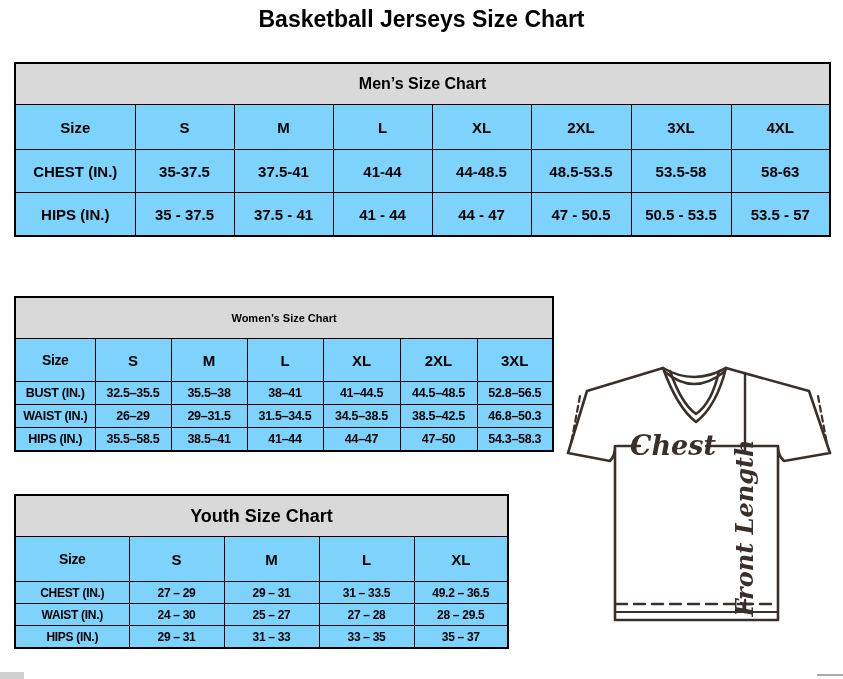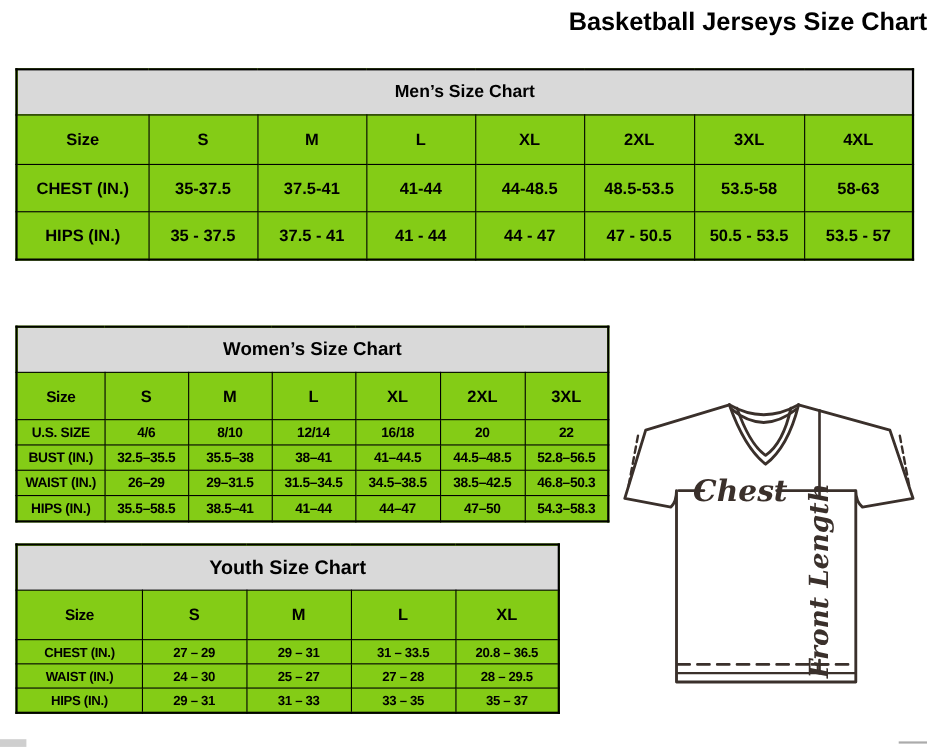--- a/index.html
+++ b/index.html
@@ -2,41 +2,41 @@
 <html><head>
 <meta charset="utf-8">
 <style>
   html,body{margin:0;padding:0;}
   body{
     width:843px;height:679px;background:#ffffff;position:relative;
     font-family:"Liberation Sans", sans-serif;color:#000;
     overflow:hidden;
   }
   .page-title{
-    position:absolute;top:6px;left:0;width:843px;text-align:right;
+    position:absolute;top:6px;left:0;width:843px;text-align:center;
     font-size:23px;font-weight:bold;
   }
   table.size-table{
     position:absolute;border-collapse:collapse;table-layout:fixed;
-    border:2px solid #000;background:#84cc16;padding-left:20px;
+    border:2px solid #000;background:#7dd3fc;padding-left:20px;
   }
   table.size-table td{
     border:1px solid #000;text-align:center;vertical-align:middle;
     padding:0;font-weight:bold;overflow:hidden;white-space:nowrap;
   }
   tr.band td{background:#d9d9d9;font-size:16px;border-bottom:1px solid #000;}
   
   table.men{left:14px;top:62px;width:815px;}
   table.men tr.band td{height:40px;}
   table.men tr.cols td{height:44px;font-size:15px;}
   table.men tr.data td{height:42px;font-size:15px;}
   table.men td.rowlabel{font-size:14px;}
   
   table.women{left:14px;top:296px;width:538px;}
-  table.women tr.band td{height:40px;font-size:17px;}
+  table.women tr.band td{height:40px;font-size:11px;}
   table.women tr.cols td{height:42px;font-size:15px;}
   table.women tr.data td{height:22px;font-size:12.5px;letter-spacing:-0.3px;}
   table.women td.rowlabel{font-size:12px;letter-spacing:-0.4px;}
   
   table.youth{left:14px;top:494px;width:493px;}
   table.youth tr.band td{height:40px;font-size:18px;}
   table.youth tr.cols td{height:44px;font-size:15px;}
   table.youth tr.data td{height:21px;font-size:12px;letter-spacing:-0.3px;}
   table.youth td.rowlabel{font-size:11.5px;letter-spacing:-0.4px;}
   
@@ -118,29 +118,20 @@
     <td colspan="7">Women’s Size Chart</td>
   </tr>
   <tr class="cols">
     <td class="rowlabel" style="font-size:14px">Size</td>
     <td>S</td>
     <td>M</td>
     <td>L</td>
     <td>XL</td>
     <td>2XL</td>
     <td>3XL</td>
-  </tr>
-  <tr class="data">
-    <td class="rowlabel">U.S. SIZE</td>
-    <td>4/6</td>
-    <td>8/10</td>
-    <td>12/14</td>
-    <td>16/18</td>
-    <td>20</td>
-    <td>22</td>
   </tr>
   <tr class="data">
     <td class="rowlabel">BUST (IN.)</td>
     <td>32.5–35.5</td>
     <td>35.5–38</td>
     <td>38–41</td>
     <td>41–44.5</td>
     <td>44.5–48.5</td>
     <td>52.8–56.5</td>
   </tr>
@@ -182,21 +173,21 @@
     <td>S</td>
     <td>M</td>
     <td>L</td>
     <td>XL</td>
   </tr>
   <tr class="data">
     <td class="rowlabel">CHEST (IN.)</td>
     <td>27 – 29</td>
     <td>29 – 31</td>
     <td>31 – 33.5</td>
-    <td>20.8 – 36.5</td>
+    <td>49.2 – 36.5</td>
   </tr>
   <tr class="data">
     <td class="rowlabel">WAIST (IN.)</td>
     <td>24 – 30</td>
     <td>25 – 27</td>
     <td>27 – 28</td>
     <td>28 – 29.5</td>
   </tr>
   <tr class="data">
     <td class="rowlabel">HIPS (IN.)</td>

